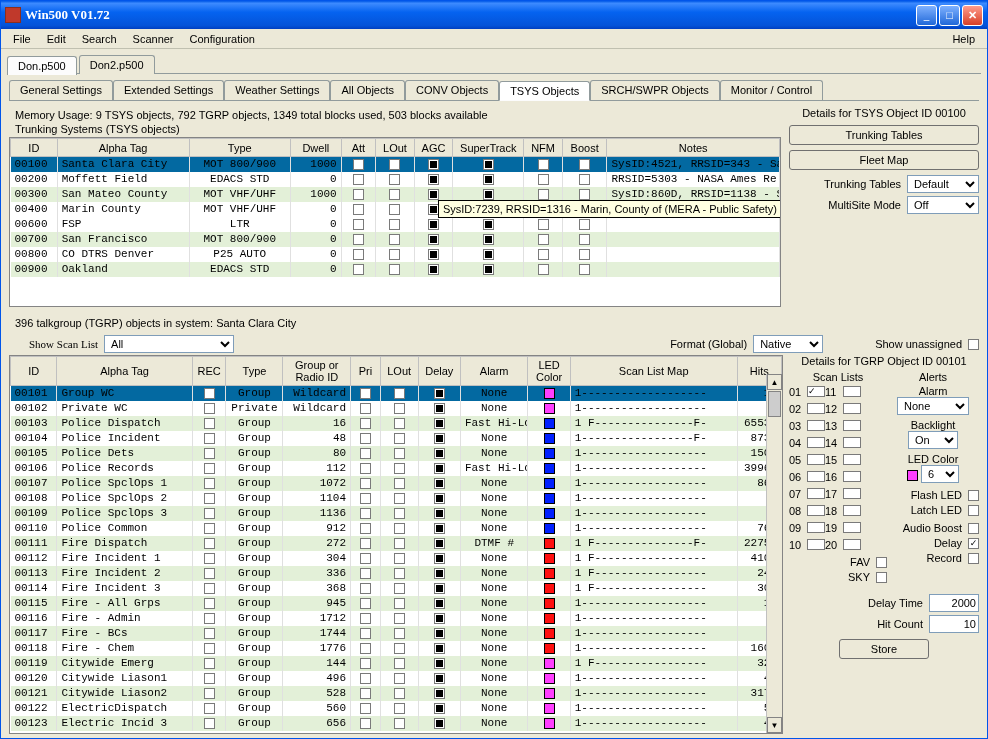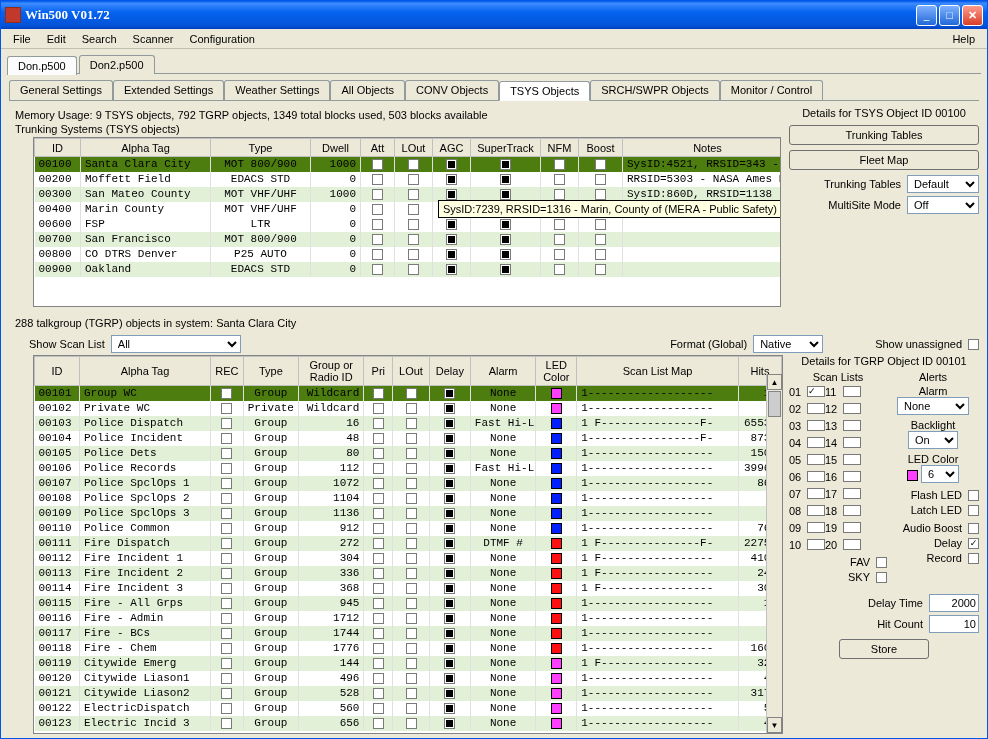--- a/index.html
+++ b/index.html
@@ -26,35 +26,35 @@
 .topsection { display: flex; margin-top: 6px; }
 .leftcol { flex: 1; min-width:0; }
 .rightcol { width: 190px; margin-left: 8px; }
 .infoline { margin: 2px 0 2px 6px; }
 .grid { border: 1px solid #848484; background: #fff; }
 .grid table { border-collapse: collapse; width: 100%; table-layout: fixed; }
 .grid th { background: #ece9d8; border: 1px solid #c0c0c0; padding: 2px 4px; font-weight: normal; text-align: center; font-size:11px; height:18px;}
 .grid td { border-right: 1px solid #e0e0e0; padding: 1px 4px; font-family: "Courier New", monospace; font-size: 11px; height: 15px; white-space: nowrap; overflow: hidden; }
 .grid tr.even { background: #fff; }
 .grid tr.odd { background: #e3f0d8; }
-.grid tr.selected { background: #4d7c0f; }
+.grid tr.selected { background: #0369a1; }
 .grid td.center { text-align: center; }
 .grid td.right { text-align: right; }
 .chk { display:inline-block; width:11px; height:11px; border:1px solid #7a7a7a; background:#fff; vertical-align:middle;}
 .chk.ck::after { content:""; display:block; width:7px; height:7px; margin:1px; background:#000;}
 .chk.ckx::after { content:"✓"; font-size:9px; line-height:9px; color:#000; display:block; text-align:center;}
 .btn { background: #ece9d8; border: 1px solid #707070; border-radius: 3px; padding: 3px 8px; text-align: center; cursor:default; margin-bottom: 5px; font-size:11px;}
 .fieldrow { display: flex; align-items: center; margin: 3px 0; }
 .fieldrow label { flex: 1; text-align: right; padding-right: 6px; }
 .select, .textin { border: 1px solid #7f9db9; background: #fff; padding: 1px 2px; font-size: 11px; height:18px;}
 .select { width: 72px; }
 .midbar { display: flex; align-items: center; margin: 4px 0 2px 0; gap: 6px; }
 .midbar .sp { flex: 1; }
 .bottomsection { display: flex; flex: 1; min-height: 0; }
-.gridscroll { position: relative; overflow: hidden; margin-left: 24px; }
+.gridscroll { position: relative; overflow: hidden; }
 .scrollbar-v { position: absolute; right: 0; top: 18px; bottom: 0; width: 16px; background: #ece9d8; border-left: 1px solid #c0c0c0; }
 .scrollbar-v .arrow { height: 16px; background: #ece9d8; border: 1px solid #848484; display:flex;align-items:center;justify-content:center;font-size:8px;}
 .scrollbar-v .thumb { background: #cdcdcd; border: 1px solid #848484; margin: 1px; }
 .colorbox { display:inline-block; width:11px; height:11px; border:1px solid #000; vertical-align:middle;}
 .rightpanel { width: 190px; margin-left: 6px; font-size:11px;}
 .scanlists { display:flex; }
 .scanlists .col { display:flex; flex-direction:column; }
 .scanlists .row { display:flex; align-items:center; height:17px;}
 .scanlists .row span { width:18px; text-align:right; padding-right:14px;}
 .tooltip { position:absolute; background:#ffffe1; border:1px solid #000; padding:2px 4px; font-size:11px; z-index:99; white-space:nowrap;}
@@ -242,24 +242,24 @@
           <label>Trunking Tables</label>
           <select class="select"><option>Default</option></select>
         </div>
         <div class="fieldrow">
           <label>MultiSite Mode</label>
           <select class="select"><option>Off</option></select>
         </div>
       </div>
     </div>
 
-    <div class="infoline" style="margin-top:10px;">288 talkgroup (TGRP) objects in system: Santa Clara City</div>
+    <div class="infoline" style="margin-top:10px;">396 talkgroup (TGRP) objects in system: Santa Clara City</div>
 
     <div class="midbar">
-      <span style="margin-left:20px;">Show Scan List</span>
+      <span style="margin-left:20px;font-family:Liberation Serif, serif;">Show Scan List</span>
       <select class="select" style="width:130px;"><option>All</option></select>
       <span class="sp"></span>
       <span>Format (Global)</span>
       <select class="select" style="width:70px;"><option>Native</option></select>
       <span style="width:40px;"></span>
       <span>Show unassigned</span>
       <span class="chk"></span>
     </div>
 
     <div class="bottomsection">

